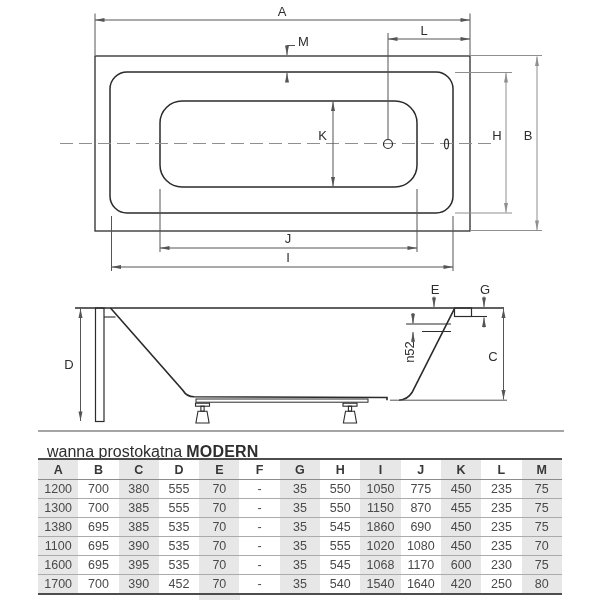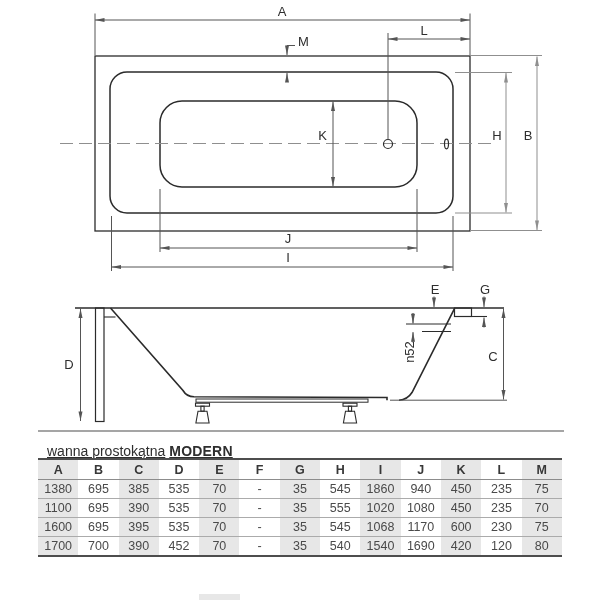--- a/index.html
+++ b/index.html
@@ -1,19 +1,19 @@
 <!DOCTYPE html>
 <html><head>
 <meta charset="utf-8">
 <style>
   html,body{margin:0;padding:0;background:#fff;}
   .stage{position:relative;width:600px;height:600px;background:#ffffff;overflow:hidden;
          font-family:"Liberation Sans",sans-serif;}
   svg text{font-family:"Liberation Sans",sans-serif;font-size:13px;fill:#2e2e2e;}
-  .title-line{position:absolute;left:47px;top:443px;font-size:14px;color:#2e2e2e;white-space:nowrap;text-decoration:underline;}
+  .title-line{position:absolute;left:47px;top:443px;font-size:16px;color:#2e2e2e;white-space:nowrap;}
   .title-line .prefix{font-weight:400;margin-right:4px;}
   .title-line .product{font-weight:700;letter-spacing:.2px;}
   #spec-table{position:absolute;left:38px;top:458px;width:524px;border-collapse:collapse;
               table-layout:fixed;font-size:12.5px;color:#4a4a4a;
               border-top:2px solid #4d4d4d;border-bottom:2px solid #4d4d4d;}
   #spec-table th{font-weight:700;color:#383838;height:19px;font-size:12.5px;
                  border-bottom:1px solid #8c8c8c;padding:0;text-align:center;}
   #spec-table td{height:18px;padding:0;text-align:center;}
   #spec-table tbody tr + tr td{border-top:1px solid #ababab;}
   #spec-table th:nth-child(odd),#spec-table td:nth-child(odd){background:#e7e7e7;}
@@ -171,30 +171,60 @@
           <th>H</th>
           <th>I</th>
           <th>J</th>
           <th>K</th>
           <th>L</th>
           <th>M</th>
         </tr>
       </thead>
     <tbody>
         <tr>
+          <td>1200</td>
+          <td>700</td>
+          <td>380</td>
+          <td>555</td>
+          <td>70</td>
+          <td>-</td>
+          <td>35</td>
+          <td>550</td>
+          <td>1050</td>
+          <td>775</td>
+          <td>450</td>
+          <td>235</td>
+          <td>75</td>
+        </tr>
+        <tr>
+          <td>1300</td>
+          <td>700</td>
+          <td>385</td>
+          <td>555</td>
+          <td>70</td>
+          <td>-</td>
+          <td>35</td>
+          <td>550</td>
+          <td>1150</td>
+          <td>870</td>
+          <td>455</td>
+          <td>235</td>
+          <td>75</td>
+        </tr>
+        <tr>
           <td>1380</td>
           <td>695</td>
           <td>385</td>
           <td>535</td>
           <td>70</td>
           <td>-</td>
           <td>35</td>
           <td>545</td>
           <td>1860</td>
-          <td>940</td>
+          <td>690</td>
           <td>450</td>
           <td>235</td>
           <td>75</td>
         </tr>
         <tr>
           <td>1100</td>
           <td>695</td>
           <td>390</td>
           <td>535</td>
           <td>70</td>
@@ -225,21 +255,21 @@
         <tr>
           <td>1700</td>
           <td>700</td>
           <td>390</td>
           <td>452</td>
           <td>70</td>
           <td>-</td>
           <td>35</td>
           <td>540</td>
           <td>1540</td>
-          <td>1690</td>
+          <td>1640</td>
           <td>420</td>
-          <td>120</td>
+          <td>250</td>
           <td>80</td>
         </tr>
       </tbody>
   </table>
 
 </div>
 
 </body></html>

